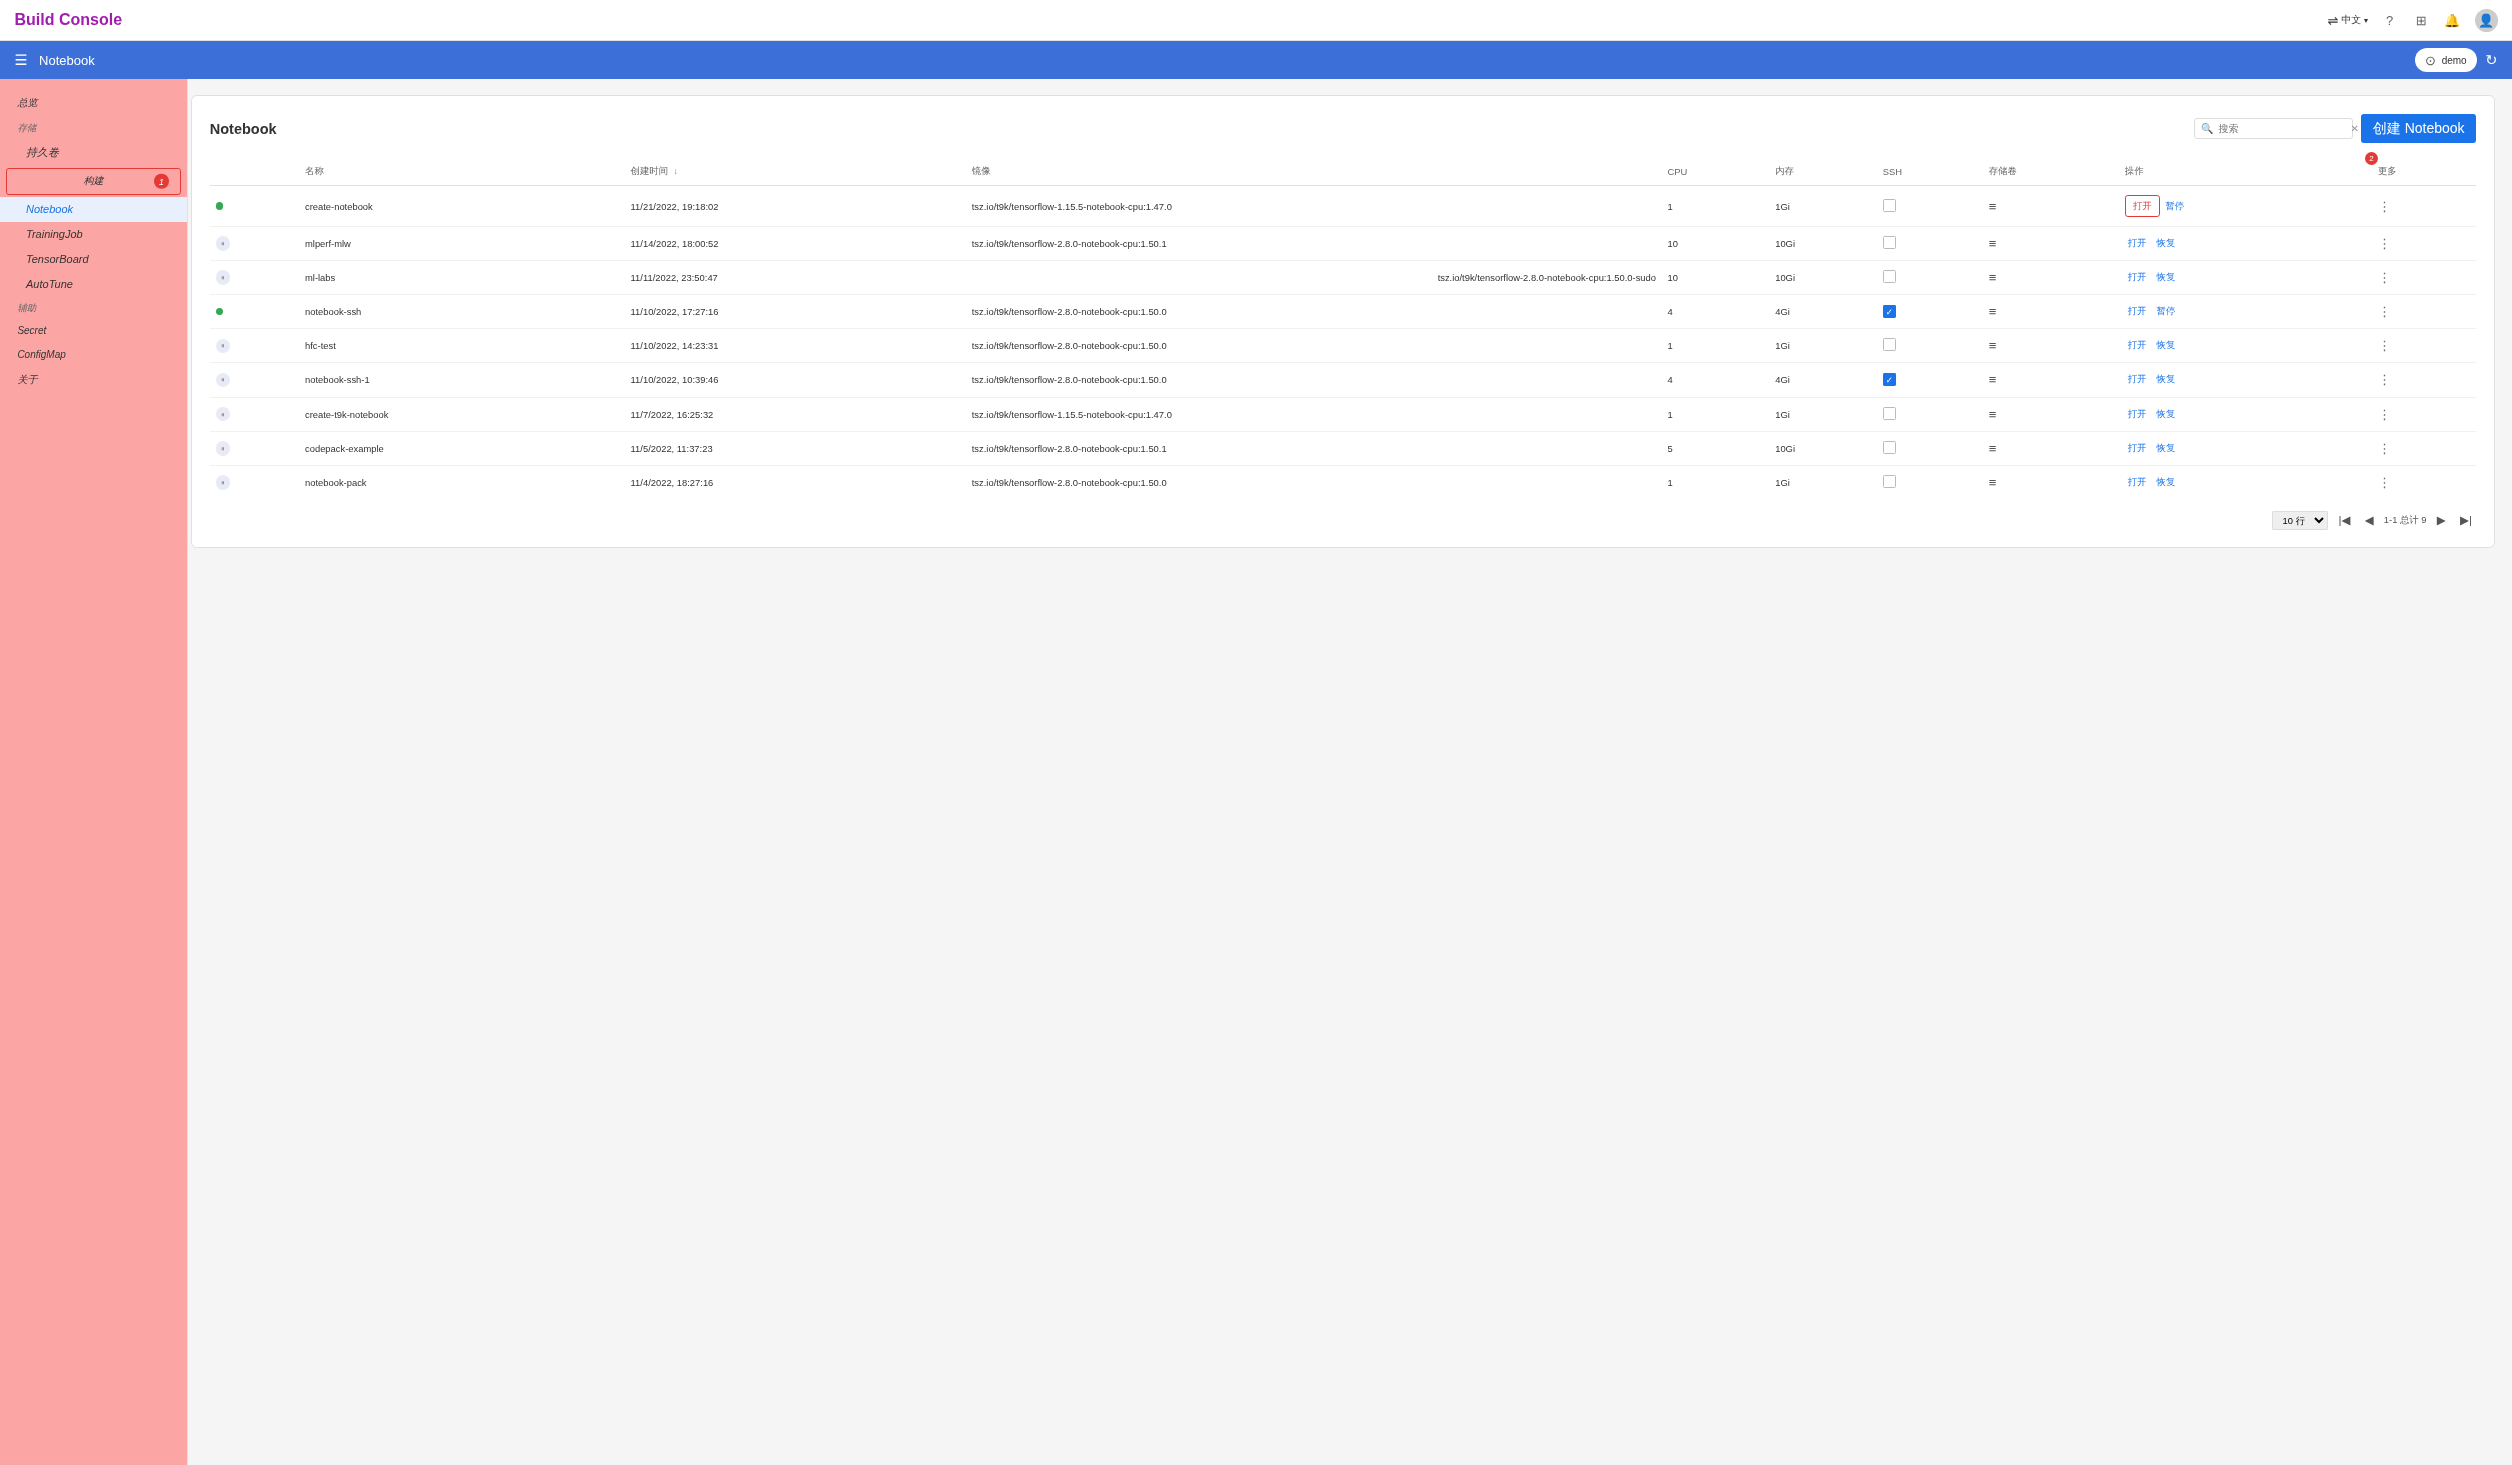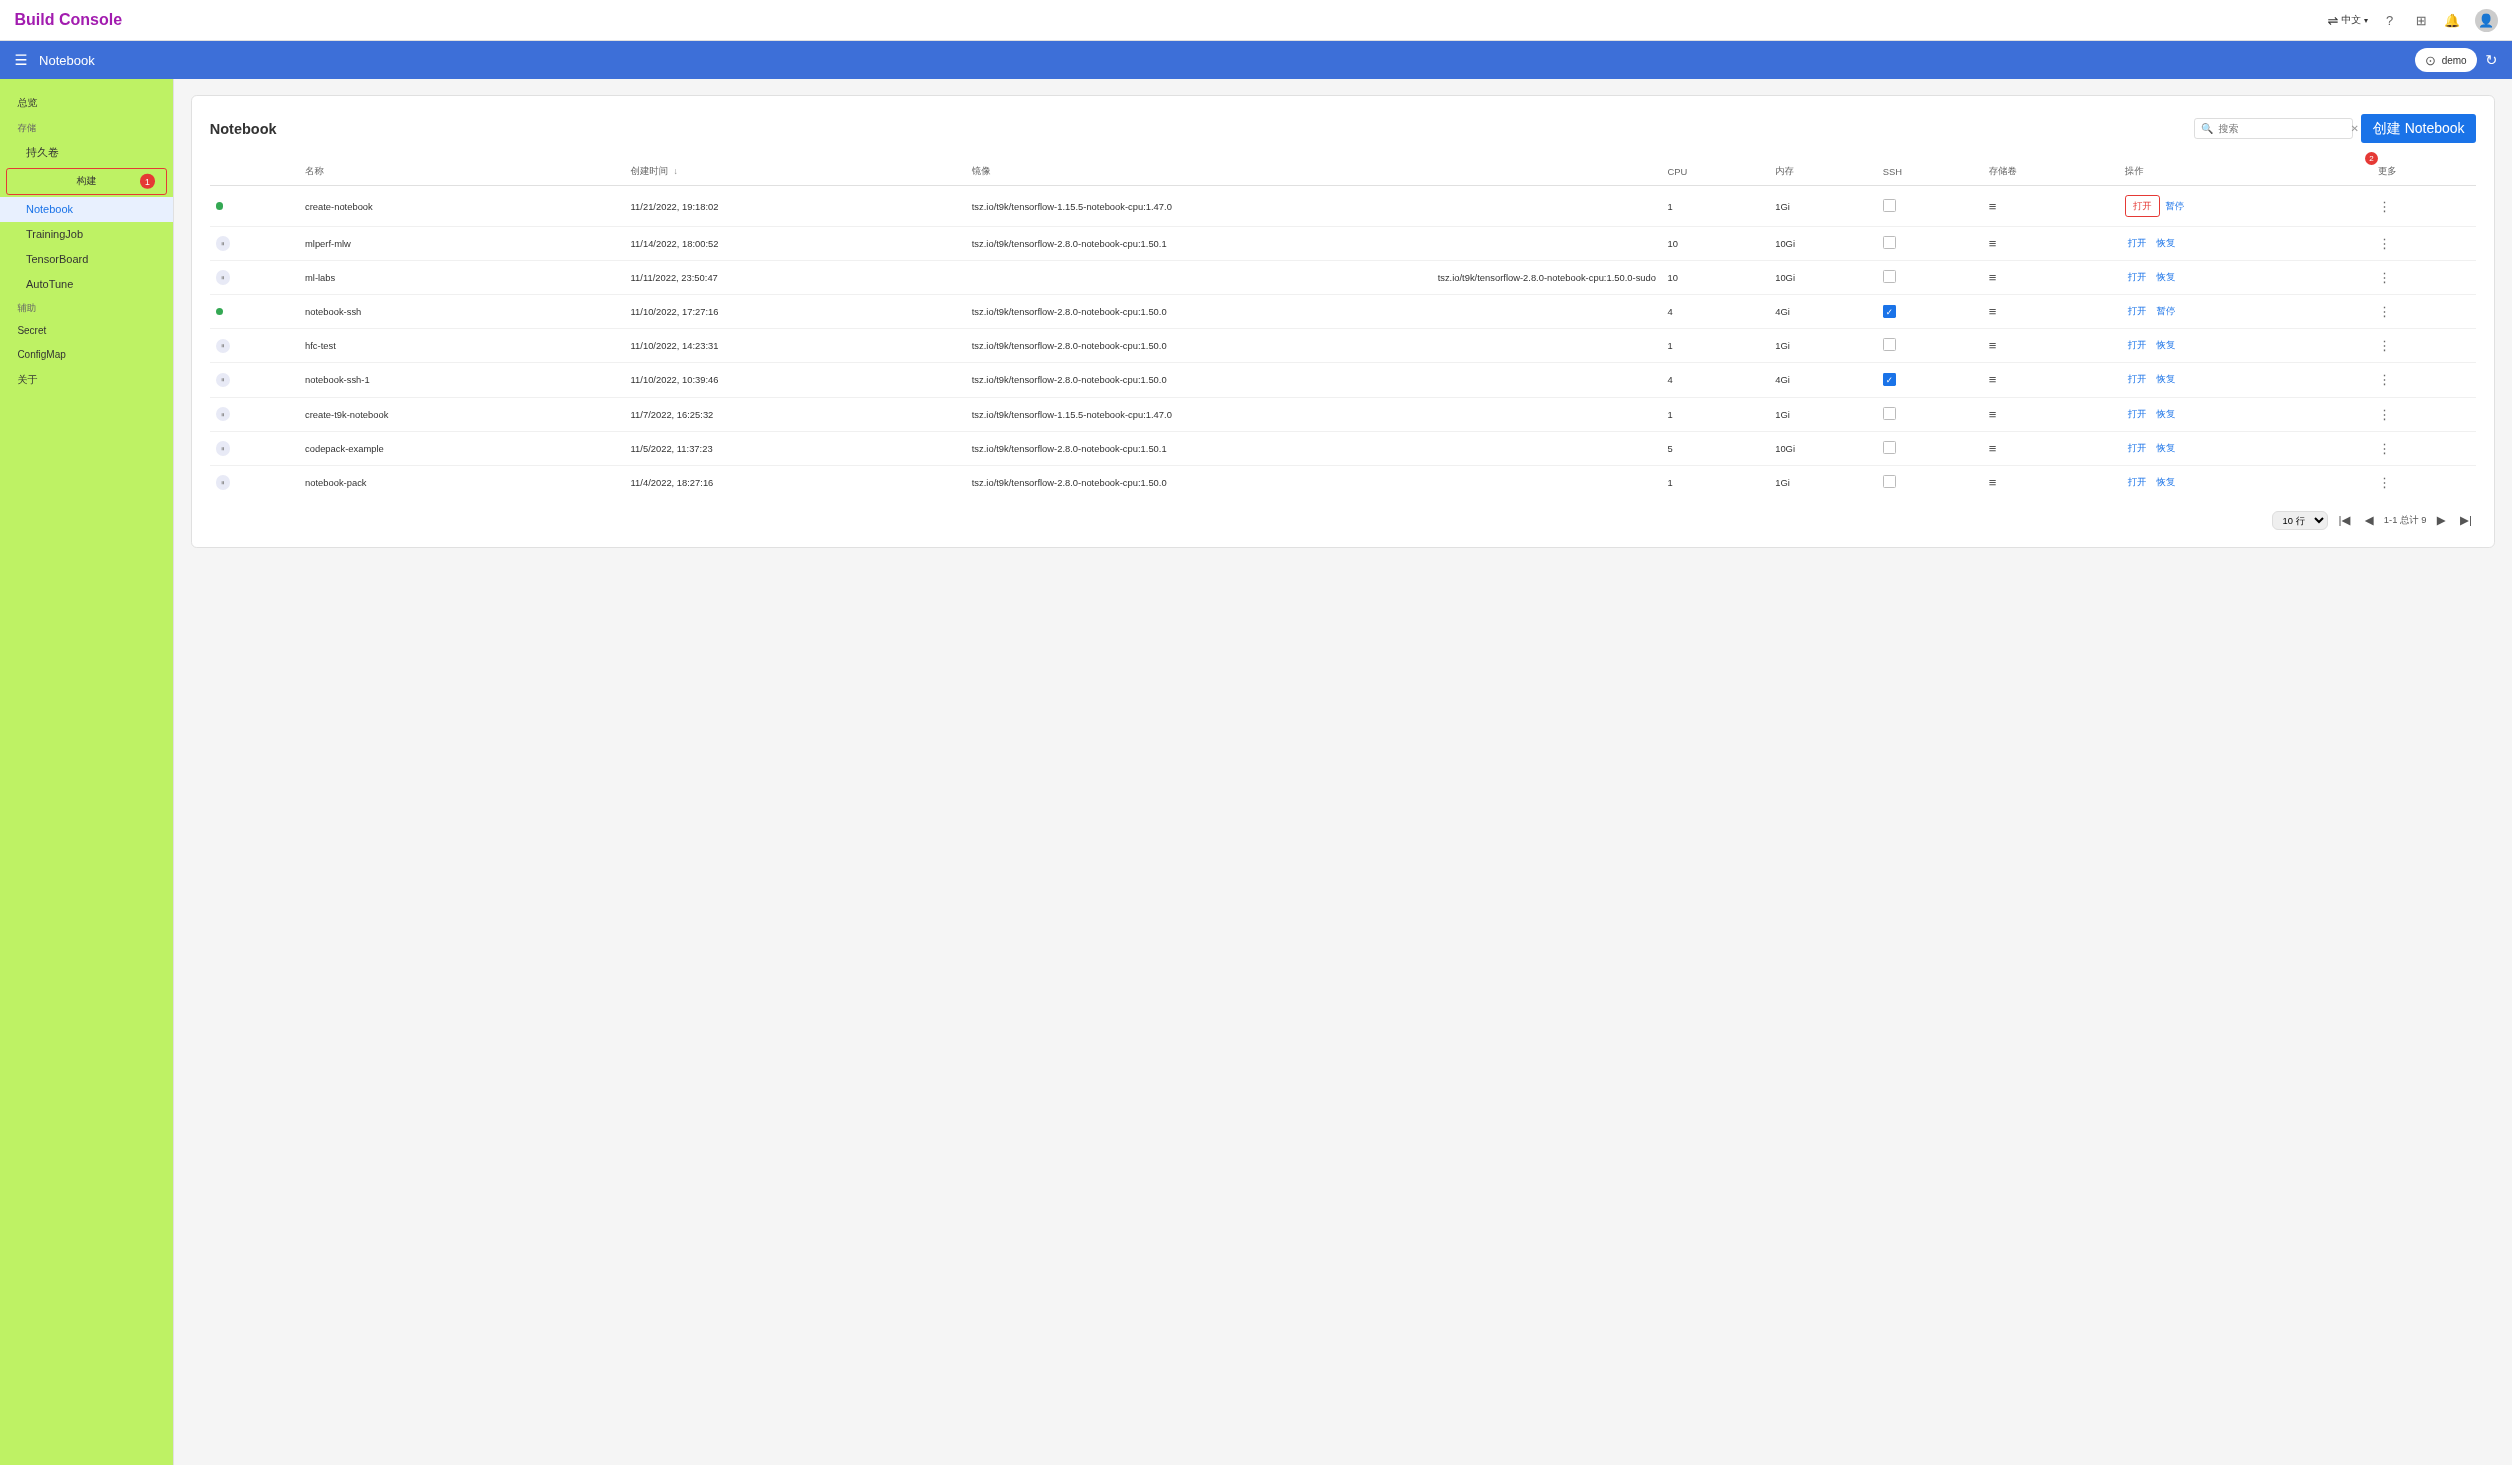--- a/index.html
+++ b/index.html
@@ -101,29 +101,30 @@
 
     
     .layout {
       display: flex;
       margin-top: 78px;
       min-height: calc(100vh - 78px);
     }
 
     
     .sidebar {
-      width: 174px;
-      background: #bef264;
+      width: 188px;
+      background: #fca5a5;
       border-right: 0.7px solid #e0e0e0;
       padding: 11.6px 0;
       flex-shrink: 0;
       position: fixed;
       top: 78px;
       bottom: 0;
       overflow-y: auto;
+      font-style: italic;
     }
     .sidebar-section-label {
       padding: 5.8px 17.4px 2.9px;
       font-size: 9.4px;
       color: #666;
       font-weight: 500;
     }
     .sidebar-item {
       padding: 6.5px 17.4px;
       font-size: 10px;
@@ -292,21 +293,21 @@
       display: flex;
       align-items: center;
       justify-content: flex-end;
       gap: 5.8px;
       margin-top: 11.6px;
       font-size: 9.4px;
       color: #555;
     }
     .page-size-select {
       border: 0.7px solid #ddd;
-      border-radius: 6px;
+      border-radius: 1px;
       padding: 2.2px 5.8px;
       font-size: 9.4px;
       cursor: pointer;
     }
     .page-btn {
       background: none;
       border: none;
       cursor: pointer;
       font-size: 11.6px;
       color: #555;

